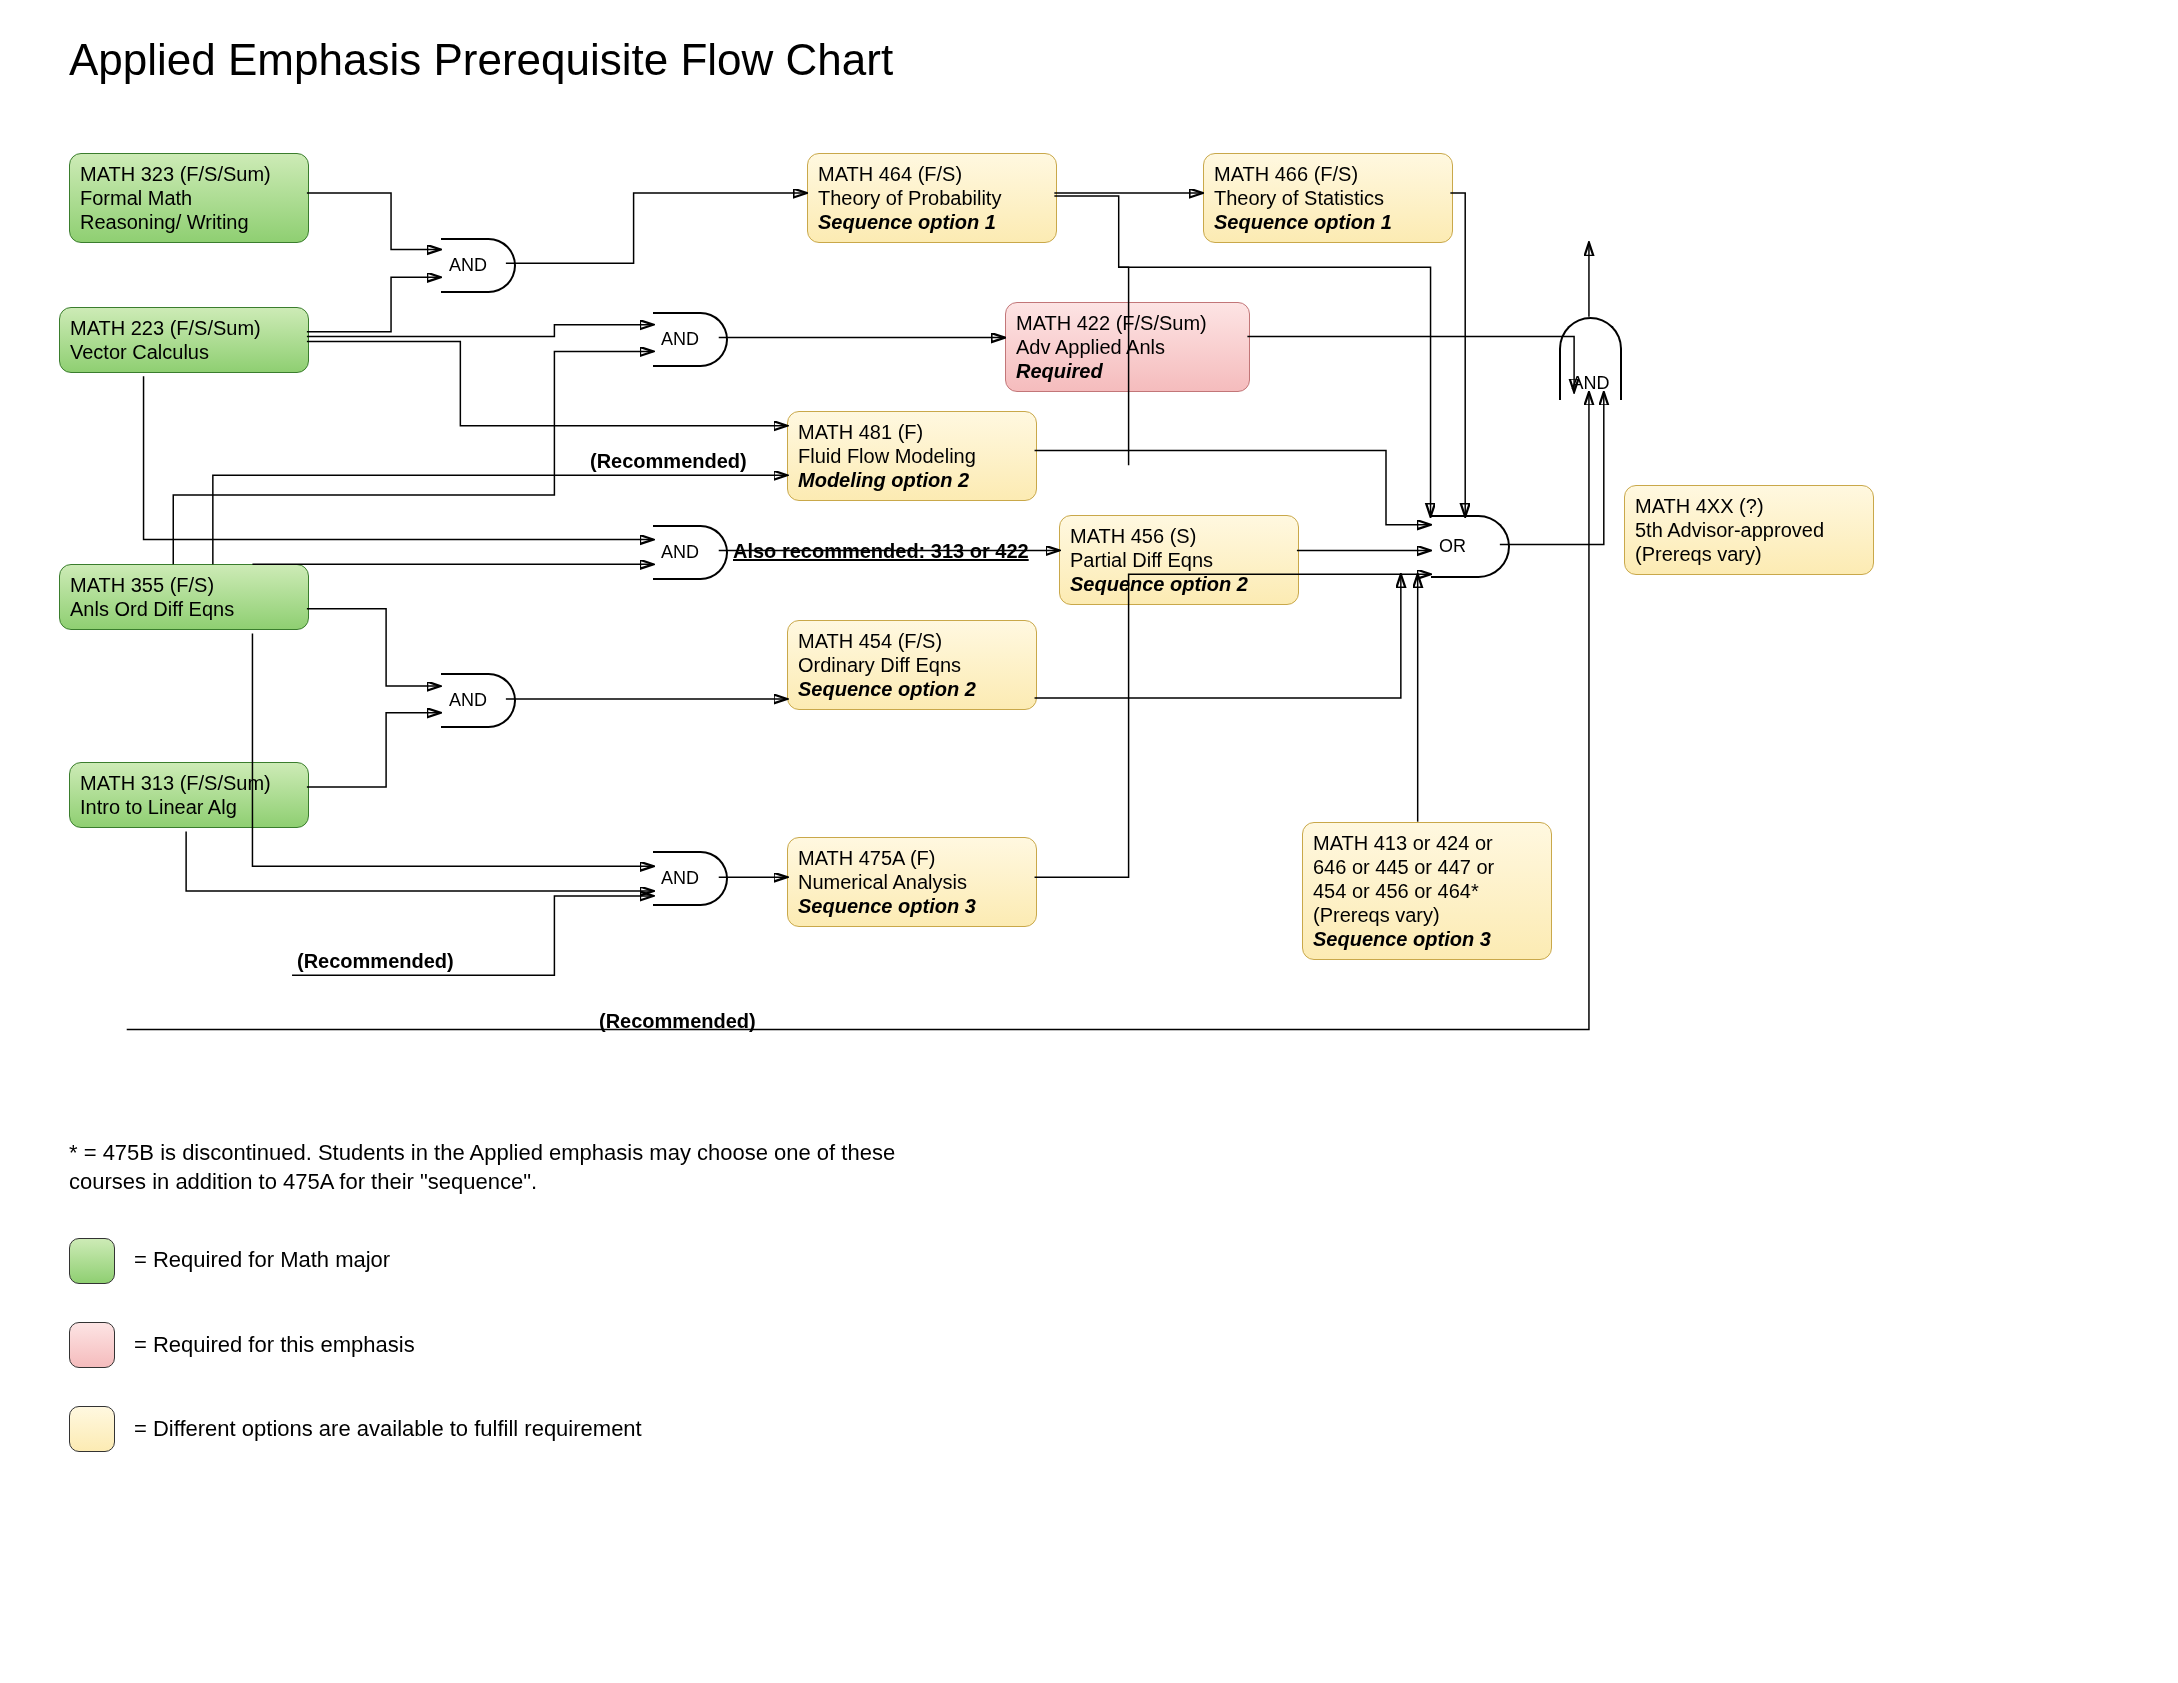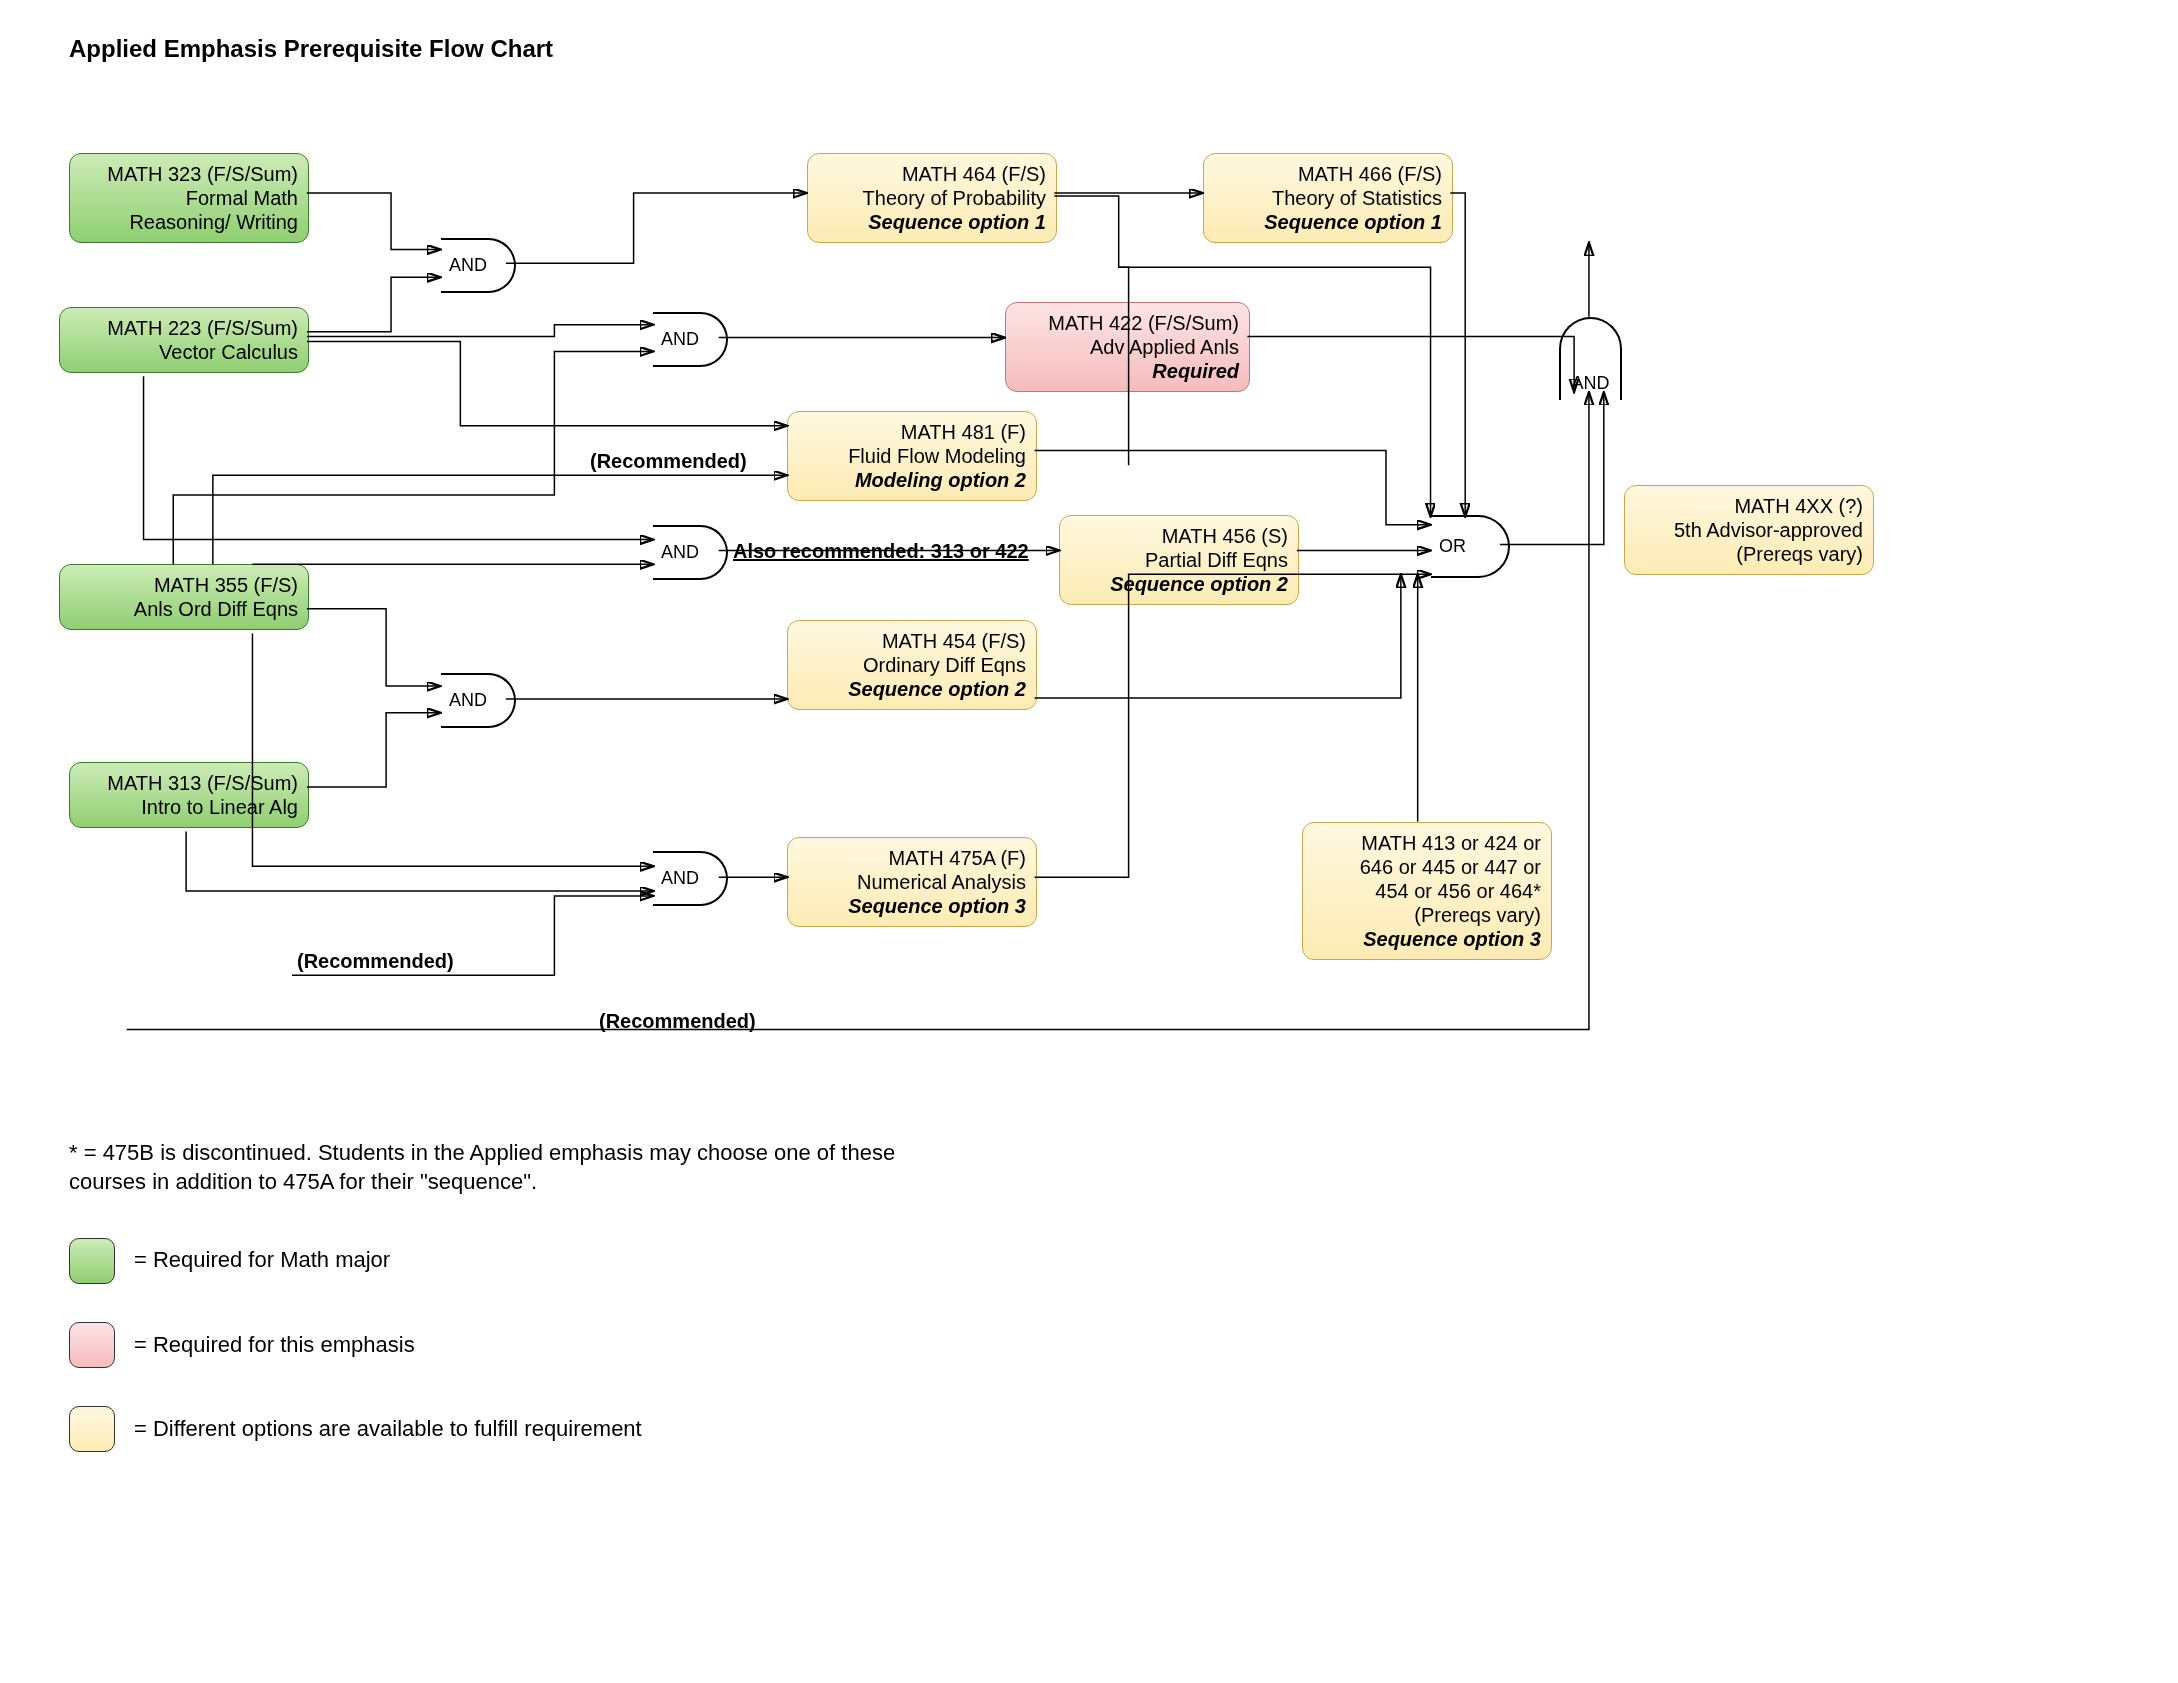--- a/index.html
+++ b/index.html
@@ -1,18 +1,18 @@
 <!DOCTYPE html>
 <html><head>
 <meta charset="utf-8">
 <style>
   html,body{margin:0;padding:0;background:#fff;font-family:Arial,Helvetica,sans-serif}
   #wrap{position:relative;width:2178px;height:1683px}
-  #title{position:absolute;left:69px;top:35px;font-size:24px;font-weight:bold}
-  .box{position:absolute;border:1px solid #333;border-radius:12px;padding:8px 10px;font-size:20px;line-height:1.2;text-align:right}
+  #title{position:absolute;left:69px;top:35px;font-size:44px;font-weight:normal}
+  .box{position:absolute;border:1px solid #333;border-radius:12px;padding:8px 10px;font-size:20px;line-height:1.2;text-align:left}
   .box .line{display:block}
   .ital{font-style:italic;font-weight:bold}
   .g{background:linear-gradient(#cdebb6,#8fcf72);border-color:#3a7d2d}
   .p{background:linear-gradient(#fde4e4,#f5bcbd);border-color:#c27678}
   .y{background:linear-gradient(#fff8e0,#fcebb3);border-color:#c9a84a}
   .gate{position:absolute;font-size:18px;display:flex;align-items:center;justify-content:flex-start;padding-left:8px;border:2px solid #000;border-left:none;background:#fff}
   .gateA{width:65px;height:51px;border-radius:0 59px 59px 0}
   .gateO{width:69px;height:59px;border-radius:0 69px 69px 0}
   .lbl{position:absolute;font-size:20px;font-weight:bold}
   .legend-sw{position:absolute;width:44px;height:44px;border-radius:10px;border:1px solid #333}

